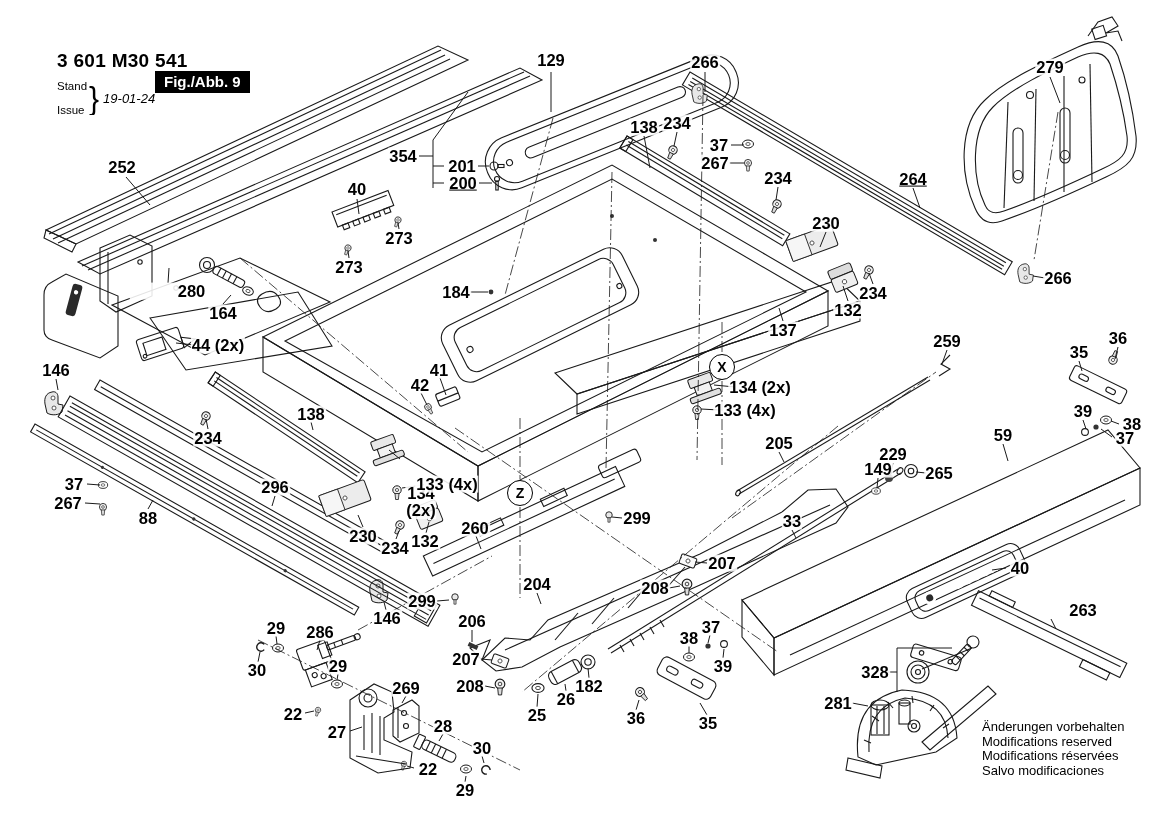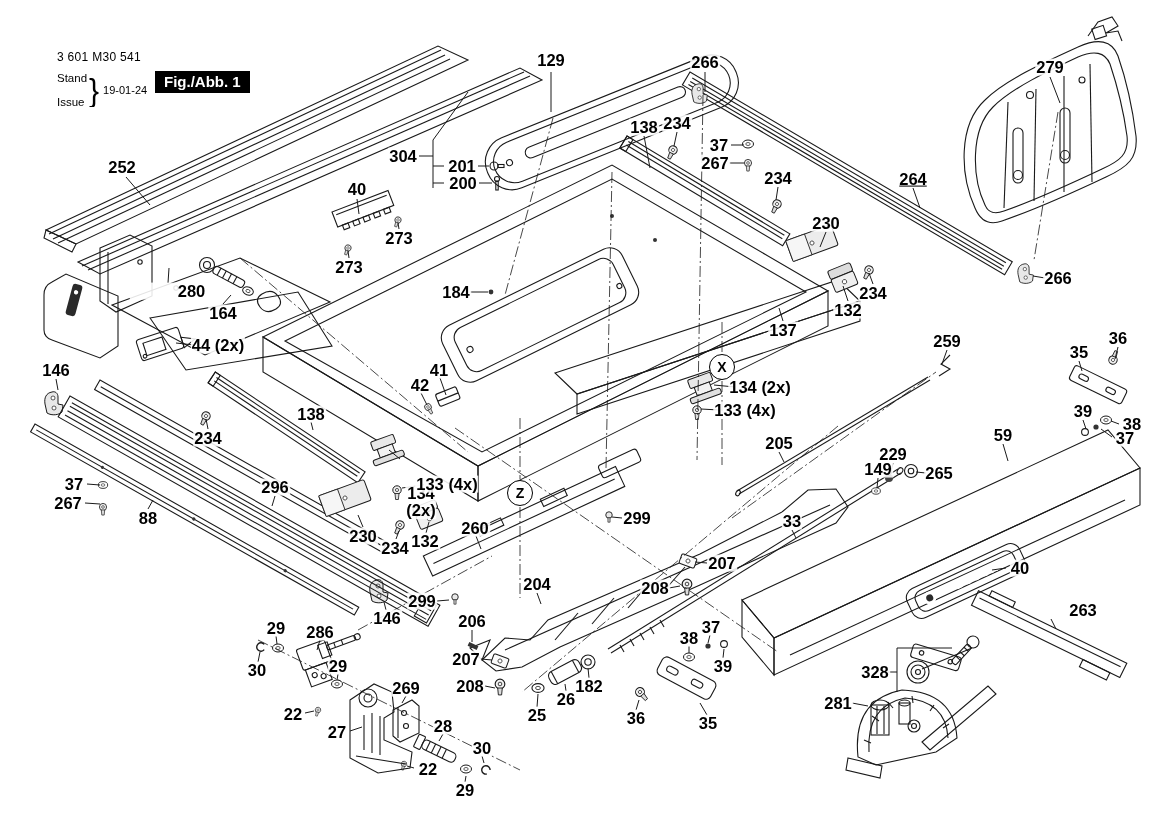--- a/index.html
+++ b/index.html
@@ -8,25 +8,25 @@
   svg.draw{position:absolute;left:0;top:0;z-index:1;}
   .ln{stroke:#1a1a1a;stroke-width:1.1;fill:none;}
   .callout-layer{position:absolute;left:0;top:0;width:100%;height:100%;z-index:3;}
   .callout{position:absolute;transform:translate(-50%,-50%);font-weight:bold;font-size:16.5px;
            line-height:1.02;color:#000;white-space:pre-line;text-align:center;
            background:rgba(255,255,255,.88);padding:0 1px;}
   .marker{position:absolute;transform:translate(-50%,-50%);width:24px;height:24px;
           border:1.9px solid #000;border-radius:50%;background:#fff;display:flex;
           align-items:center;justify-content:center;font-weight:bold;font-size:14px;z-index:3;}
   .title-block{position:absolute;left:57px;top:50px;z-index:4;color:#000;}
-  .part-number{font-size:12px;letter-spacing:.3px;}
+  .part-number{font-size:19px;letter-spacing:.3px;font-weight:bold;}
   .stand-row{display:flex;align-items:center;margin-top:8px;}
   .si-col{display:flex;flex-direction:column;font-size:11.5px;line-height:1.05;gap:12px;}
   .brace{font-size:30px;font-weight:300;margin:0 4px 0 2px;transform:scaleY(1.05);}
-  .date{font-size:11px;}
+  .date{font-size:13px;font-style:italic;}
   .fig-box{position:absolute;left:98px;top:21px;background:#000;color:#fff;
            font-weight:bold;font-size:15px;padding:2px 9px 3px;white-space:nowrap;}
   .notes{position:absolute;left:982px;top:720px;z-index:4;font-size:13px;line-height:14.6px;color:#000;}
 </style>
 </head>
 <body>
 
 <div class="stage">
 
 <svg class="draw" width="1166" height="824" viewBox="0 0 1166 824">
@@ -473,23 +473,23 @@
       <div class="callout" style="left: 719px; top: 145px;">37</div>
       <div class="callout" style="left: 715px; top: 163px;">267</div>
       <div class="callout" style="left: 1050px; top: 67px;">279</div>
       <div class="callout" style="left: 913px; top: 179px; text-decoration: underline;">264</div>
       <div class="callout" style="left: 778px; top: 178px;">234</div>
       <div class="callout" style="left: 826px; top: 223px;">230</div>
       <div class="callout" style="left: 1058px; top: 278px;">266</div>
       <div class="callout" style="left: 873px; top: 293px;">234</div>
       <div class="callout" style="left: 848px; top: 310px;">132</div>
       <div class="callout" style="left: 783px; top: 330px;">137</div>
-      <div class="callout" style="left: 403px; top: 156px;">304</div>
+      <div class="callout" style="left: 403px; top: 156px;">354</div>
       <div class="callout" style="left: 462px; top: 166px;">201</div>
-      <div class="callout" style="left: 463px; top: 183px;">200</div>
+      <div class="callout" style="left: 463px; top: 183px; text-decoration: underline;">200</div>
       <div class="callout" style="left: 357px; top: 189px;">40</div>
       <div class="callout" style="left: 399px; top: 238px;">273</div>
       <div class="callout" style="left: 349px; top: 267px;">273</div>
       <div class="callout" style="left: 168px; top: 291px; padding-left: 48px;">280</div>
       <div class="callout" style="left: 223px; top: 313px;">164</div>
       <div class="callout" style="left: 218px; top: 345px;">44 (2x)</div>
       <div class="callout" style="left: 56px; top: 370px;">146</div>
       <div class="callout" style="left: 456px; top: 292px;">184</div>
       <div class="callout" style="left: 439px; top: 370px;">41</div>
       <div class="callout" style="left: 420px; top: 385px;">42</div>
@@ -559,17 +559,23 @@
 <div class="title-block">
   <div class="part-number">3 601 M30 541</div>
   <div class="stand-row">
     <div class="si-col">
       <span>Stand</span>
       <span>Issue</span>
     </div>
     <span class="brace">}</span>
     <span class="date">19-01-24</span>
   </div>
-  <div class="fig-box">Fig./Abb. 1</div>
+  <div class="fig-box">Fig./Abb. 9</div>
 </div>
 
+<div class="notes" id="notes-block">
+      <div class="note-line">Änderungen vorbehalten</div>
+      <div class="note-line">Modifications reserved</div>
+      <div class="note-line">Modifications réservées</div>
+      <div class="note-line">Salvo modificaciones</div>
+    </div>
 
 </div>
 
 </body></html>

